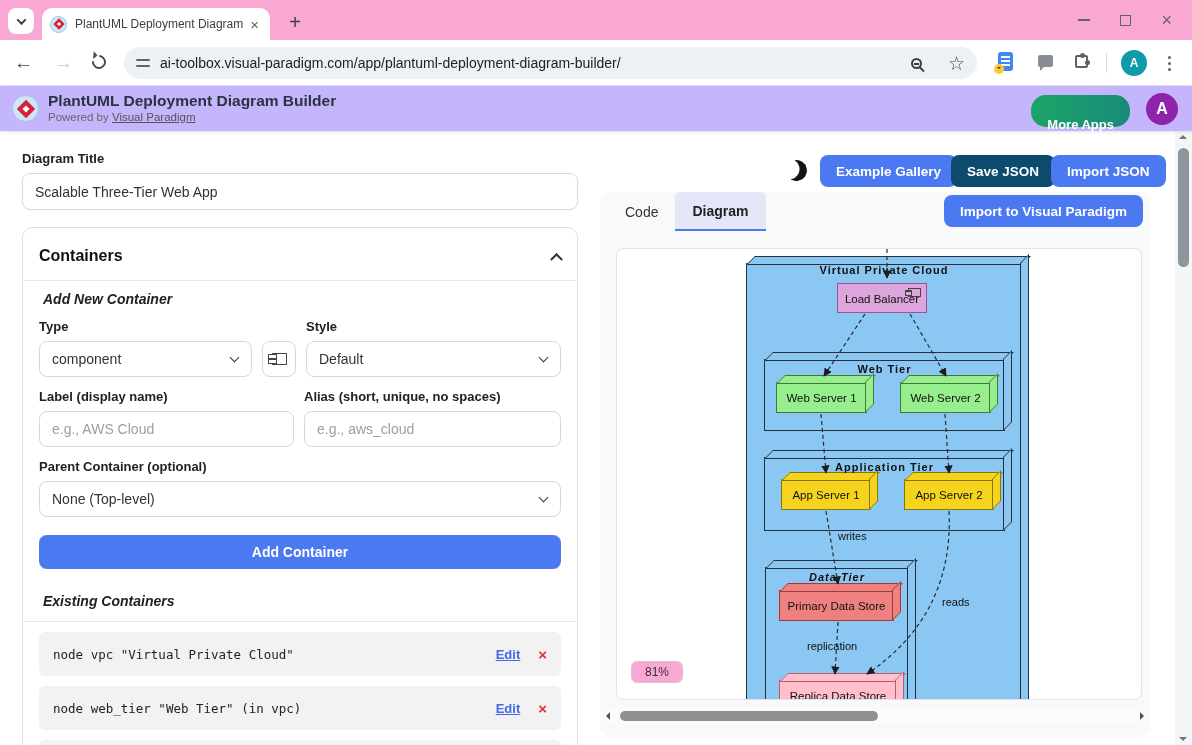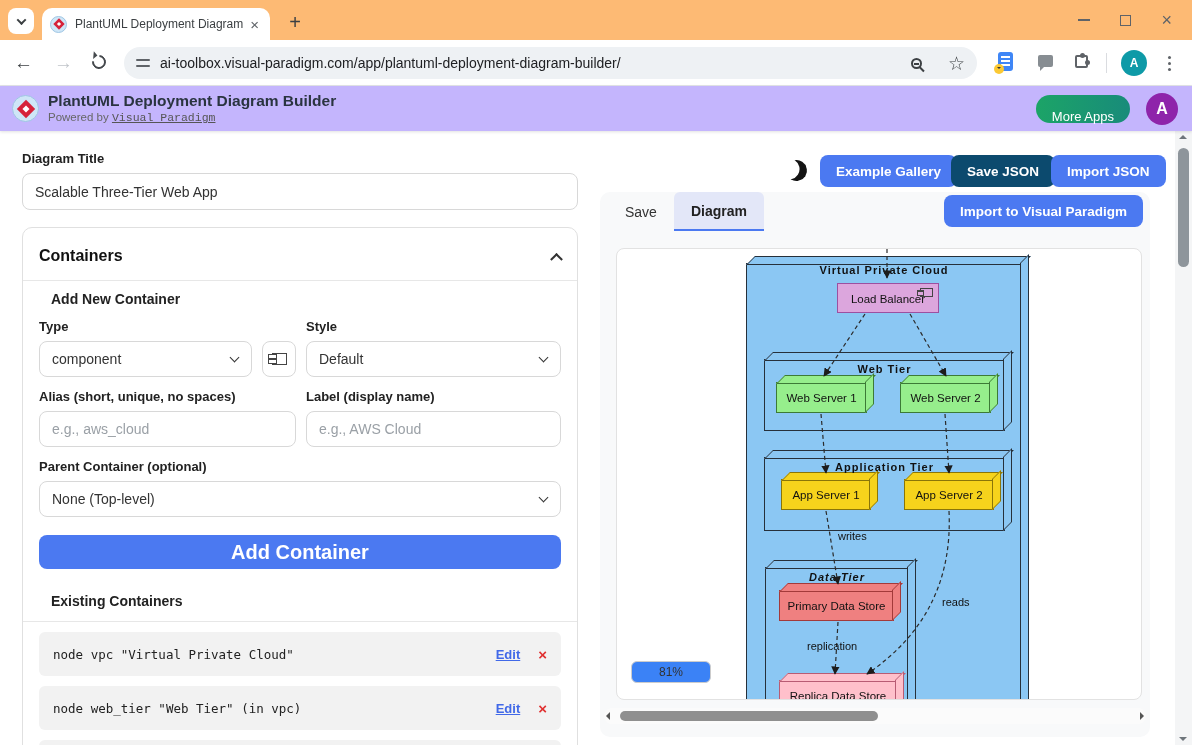--- a/index.html
+++ b/index.html
@@ -1,21 +1,21 @@
 <!DOCTYPE html>
 <html><head>
 <meta charset="utf-8">
 <style>
   * { margin:0; padding:0; box-sizing:border-box; }
   html,body { width:1192px; height:745px; overflow:hidden; }
   body { font-family:"Liberation Sans", sans-serif; background:#fff; position:relative; }
   .screen { position:absolute; inset:0; width:1192px; height:745px; overflow:hidden; }
 
   
-  .titlebar { position:absolute; left:0; top:0; width:1192px; height:48px; background:#fdba74; }
+  .titlebar { position:absolute; left:0; top:0; width:1192px; height:48px; background:#f9a8d4; }
   .tab-search-btn { position:absolute; left:8px; top:8px; width:26px; height:26px; border-radius:8px; background:#fff; display:flex; align-items:center; justify-content:center; }
   .chev { width:7px; height:7px; border-right:2px solid #3c4043; border-bottom:2px solid #3c4043; }
   .chev.down { transform:rotate(45deg) translate(-1px,-1px); }
   .tab { position:absolute; left:42px; top:8px; width:228px; height:32px; background:#fff; border-radius:10px 10px 0 0; display:flex; align-items:center; padding:0 8px; }
   .tab-title { font-size:12px; color:#3c4043; white-space:nowrap; overflow:hidden; width:168px; }
   .tab-close { margin-left:auto; font-size:15px; color:#5f6368; line-height:1; padding:1px 3px; border-radius:50%; }
   .new-tab { position:absolute; left:282px; top:10px; font-size:20px; color:#3c4043; width:26px; height:26px; text-align:center; line-height:25px; border-radius:50%; }
   .win-controls { position:absolute; right:0; top:0; height:40px; display:flex; align-items:center; gap:30px; padding-right:20px; }
   .win-min { width:12px; height:2px; background:#5f6368; }
   .win-max { width:11px; height:11px; border:1.5px solid #5f6368; }
@@ -56,64 +56,64 @@
   .tb-sep { position:absolute; left:1106px; top:13px; width:1px; height:20px; background:#dadce0; }
   .tb-avatar { position:absolute; left:1121px; top:10px; width:26px; height:26px; border-radius:50%; background:#0e9aa7; color:#fff; font-size:12px; font-weight:bold; text-align:center; line-height:26px; }
   .kebab { position:absolute; left:1168px; top:22px; width:3px; height:3px; border-radius:50%; background:#5f6368; box-shadow:0 -6px 0 #5f6368, 0 6px 0 #5f6368; }
 
   
   .appheader { position:absolute; left:0; top:86px; width:1192px; height:45px; background:#c4b5fd; box-shadow:0 1px 3px rgba(0,0,0,.12); z-index:5; }
   .logo26 { position:absolute; left:12px; top:9px; width:27px; height:27px; }
   .logo26 .diamond { width:13px; height:13px; } .logo26 .diamond-in { width:5px; height:5px; }
   .app-title { position:absolute; left:48px; top:6px; font-size:15.5px; font-weight:bold; color:#2a3440; }
   .app-sub { position:absolute; left:48px; top:25px; font-size:11.5px; color:#666; }
-  .app-sub a { color:#555;font-family:Liberation Mono, monospace; }
-  .more-apps { position:absolute; right:62px; top:9px; height:28px; padding:8px 16px; border-radius:15px; color:#fff; font-size:13px; font-weight:normal; line-height:28px; background:linear-gradient(90deg,#1ca467,#188b7a); }
+  .app-sub a { color:#555; }
+  .more-apps { position:absolute; right:62px; top:9px; height:28px; padding:16px 16px; border-radius:15px; color:#fff; font-size:13px; font-weight:bold; line-height:28px; background:linear-gradient(90deg,#1ca467,#188b7a); }
   .hdr-avatar { position:absolute; right:14px; top:7px; width:32px; height:32px; border-radius:50%; background:#8e24aa; color:#fff; font-weight:bold; font-size:16px; text-align:center; line-height:32px; }
 
   
   .content { position:absolute; left:0; top:131px; width:1192px; height:614px; background:#fff; overflow:hidden; }
 
   
   .left-col { position:absolute; left:22px; top:20px; width:556px; }
   .field-label { font-size:13px; font-weight:bold; color:#222; margin-bottom:7px; }
   .text-input { width:100%; height:37px; border:1px solid #d8d8d8; border-radius:8px; padding:4px 12px; font-size:14px; color:#333; font-family:"Liberation Sans",sans-serif; background:#fff; outline:none; }
   .text-input::placeholder { color:#9aa0a6; }
   .card { margin-top:17px; border:1px solid #e0e0e0; border-radius:10px; padding:14px 16px; background:#fff; }
   .card-head { display:flex; align-items:center; justify-content:space-between; height:28px; }
   .card-title { font-size:16px; font-weight:bold; color:#111; }
   .chev-up { width:9px; height:9px; border-right:2px solid #333; border-bottom:2px solid #333; transform:rotate(-135deg) translate(-2px,-2px); }
   .hr { height:1px; background:#e7e7e7; margin:10px -16px; }
-  .sub-head { font-size:14px; font-weight:bold; color:#222; margin:8px 12px 12px; }
+  .sub-head { font-size:14px; font-weight:bold; color:#222; margin:8px 4px 12px;font-style:italic; }
   .form-row { display:flex; gap:10px; margin-bottom:12px; }
   .form-col { width:257px; } .form-col.grow { flex:1; }
   .sel { position:relative; height:36px; border:1px solid #d8d8d8; border-radius:8px; background:#fff; font-size:14px; color:#333; display:flex; align-items:center; padding:0 30px 0 12px; }
   .sel .chevd { position:absolute; right:13px; top:12px; width:7px; height:7px; border-right:1.8px solid #333; border-bottom:1.8px solid #333; transform:rotate(45deg); }
   .type-wrap { display:flex; gap:10px; width:257px; }
   .type-wrap .sel { flex:1; }
   .icon-btn { width:34px; height:36px; border:1px solid #d8d8d8; border-radius:8px; background:#fff; display:flex; align-items:center; justify-content:center; }
   .comp-glyph { position:relative; width:15px; height:12px; border:1.5px solid #444; background:#fff; }
   .comp-glyph::before, .comp-glyph::after { content:""; position:absolute; left:-5px; width:7px; height:3px; border:1.5px solid #444; background:#fff; }
   .comp-glyph::before { top:0px; } .comp-glyph::after { bottom:0px; }
-  .add-btn { width:100%; height:34px; border:none; border-radius:8px; color:#fff; font-size:20px; font-weight:bold; font-family:"Liberation Sans",sans-serif; margin:4px 0 12px; }
+  .add-btn { width:100%; height:34px; border:none; border-radius:8px; color:#fff; font-size:14px; font-weight:bold; font-family:"Liberation Sans",sans-serif; margin:4px 0 12px; }
   .list-row { height:44px; background:#f2f2f2; border-radius:6px; display:flex; align-items:center; padding:0 14px; margin-bottom:10px; }
   .list-code { font-family:"DejaVu Sans Mono", monospace; font-size:12.5px; color:#222; flex:1; white-space:nowrap; overflow:hidden; }
   .edit-link { color:#4169e8; font-size:13px; font-weight:bold; margin-right:18px; }
   .del-x { color:#e03131; font-size:15px; font-weight:bold; }
 
   
   .moon { position:absolute; left:786px; top:29px; width:21px; height:21px; border-radius:50%; box-shadow:inset -7px -3px 0 0 #141414; transform:rotate(-12deg); }
   .pill-btn { position:absolute; top:24px; height:32px; border:none; border-radius:8px; color:#fff; font-size:13.5px; font-weight:bold; font-family:"Liberation Sans",sans-serif; padding:0 16px; }
   .right-card { position:absolute; left:600px; top:61px; width:550px; height:545px; background:#f8f9fa; border-radius:10px; }
   .tabbar { position:absolute; left:0; top:0; height:39px; display:flex; padding-left:8px; }
   .tab-item { height:39px; padding:0 17px; font-size:14px; color:#333; display:flex; align-items:center; border-radius:6px 6px 0 0; }
   .tab-item.active { background:#e3e7f8; border-bottom:2.5px solid #4b79f1; font-weight:bold; color:#222; }
   .import-vp { position:absolute; right:7px; top:3px; height:32px; border:none; border-radius:8px; color:#fff; font-size:13.5px; font-weight:bold; font-family:"Liberation Sans",sans-serif; padding:0 16px; }
   .preview { position:absolute; left:16px; top:56px; width:526px; height:452px; background:#fff; border:1px solid #e2e2e2; border-radius:8px; overflow:hidden; }
-  .zoom-badge { position:absolute; left:14px; bottom:16px; background:#3b82f6; border:1px solid #ccc; border-radius:6px; padding:3px 27px; font-size:12px; color:#333; z-index:40; }
+  .zoom-badge { position:absolute; left:14px; bottom:16px; background:#f9a8d4; border:1px solid #ccc; border-radius:6px; padding:3px 13px; font-size:12px; color:#333; z-index:40; }
 
   
   .hscroll { position:absolute; left:4px; top:516px; width:542px; height:16px; background:#fbfbfb; border-radius:8px; }
   .hthumb { position:absolute; left:16px; top:3px; width:258px; height:10px; background:#8f8f8f; border-radius:5px; }
   .harrow { position:absolute; top:4px; width:0; height:0; border:4px solid transparent; }
   .harrow.l { left:2px; border-right-color:#555; border-left:none; }
   .harrow.r { right:2px; border-left-color:#555; border-right:none; }
 
   
   .vscroll { position:absolute; right:0; top:0; width:17px; height:614px; background:#f4f5f6; }
@@ -226,27 +226,27 @@
           <div class="form-col grow">
             <div class="field-label">Style</div>
             <div class="sel">
               <span>Default</span>
               <span class="chevd"></span>
             </div>
           </div>
         </div>
 
         <div class="form-row">
+          <div class="form-col grow">
+            <div class="field-label">Label (display name)</div>
+            <input class="text-input" style="height: 36px;" placeholder="e.g., AWS Cloud">
+          </div>
           <div class="form-col">
             <div class="field-label">Alias (short, unique, no spaces)</div>
             <input class="text-input" style="height: 36px;" placeholder="e.g., aws_cloud">
-          </div>
-          <div class="form-col grow">
-            <div class="field-label">Label (display name)</div>
-            <input class="text-input" style="height: 36px;" placeholder="e.g., AWS Cloud">
           </div>
         </div>
 
         <div class="field-label">Parent Container (optional)</div>
         <div class="sel" style="margin-bottom:14px;">
           <span>None (Top-level)</span>
           <span class="chevd"></span>
         </div>
 
         <button class="add-btn" style="background: rgb(75, 121, 241);">Add Container</button>
@@ -272,32 +272,32 @@
       </div>
     </div>
 
     <span class="moon"></span>
     <button class="pill-btn" style="left: 820px; background: rgb(75, 121, 241);">Example Gallery</button>
     <button class="pill-btn" style="left: 951px; background: #0c4a6e;">Save JSON</button>
     <button class="pill-btn" style="left: 1051px; background: rgb(75, 121, 241);">Import JSON</button>
 
     <div class="right-card">
       <div class="tabbar">
-        <div class="tab-item">Save</div>
+        <div class="tab-item">Code</div>
         <div class="tab-item active">Diagram</div>
       </div>
       <button class="import-vp" style="background: rgb(75, 121, 241);">Import to Visual Paradigm</button>
 
       <div class="preview">
         <div class="dg">
 
           <div class="n3d" style="left: 129px; top: 14px; width: 276px; height: 500px; z-index: 1; background: rgb(139, 199, 243); border-color: rgb(38, 48, 58);"></div>
           <div class="dg-title" style="left:129px; top:15px; width:276px;">Virtual Private Cloud</div>
 
-          <div class="flat" style="left: 220px; top: 34px; width: 102px; height: 30px; line-height: 30px; background: rgb(220, 166, 221); border-color: rgb(156, 80, 160);">
+          <div class="flat" style="left: 220px; top: 34px; width: 90px; height: 30px; line-height: 30px; background: rgb(220, 166, 221); border-color: rgb(156, 80, 160);">
             <span>Load Balancer</span>
             <span class="comp-icon"></span>
           </div>
 
           <div class="n3d" style="left: 147px; top: 110px; width: 241px; height: 72px; z-index: 3; background: rgb(139, 199, 243); border-color: rgb(38, 48, 58);"></div>
           <div class="dg-title" style="left:147px; top:114px; width:241px;">Web Tier</div>
           <div class="n3d leaf" style="left: 159px; top: 133px; width: 91px; height: 31px; line-height: 31px; background: rgb(150, 238, 140); border-color: rgb(60, 122, 54);"><span>Web Server 1</span></div>
           <div class="n3d leaf" style="left: 283px; top: 133px; width: 91px; height: 31px; line-height: 31px; background: rgb(150, 238, 140); border-color: rgb(60, 122, 54);"><span>Web Server 2</span></div>
 
           <div class="n3d" style="left: 147px; top: 208px; width: 241px; height: 74px; z-index: 3; background: rgb(139, 199, 243); border-color: rgb(38, 48, 58);"></div>

